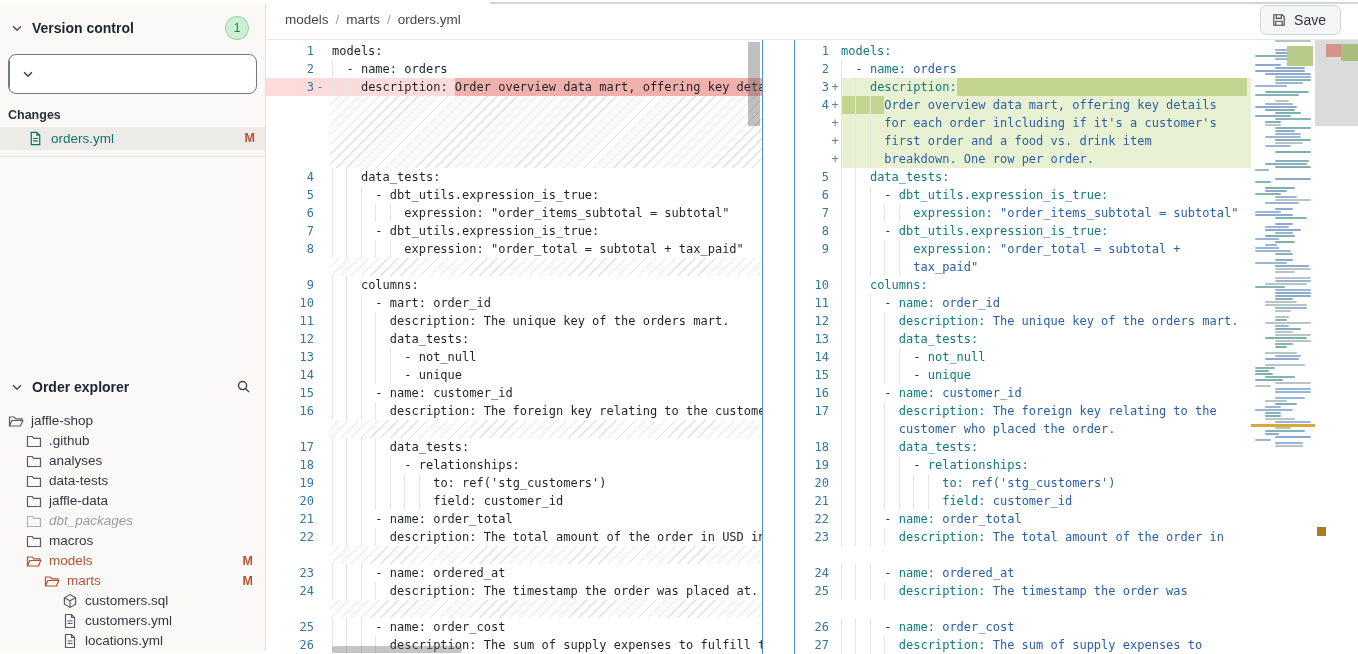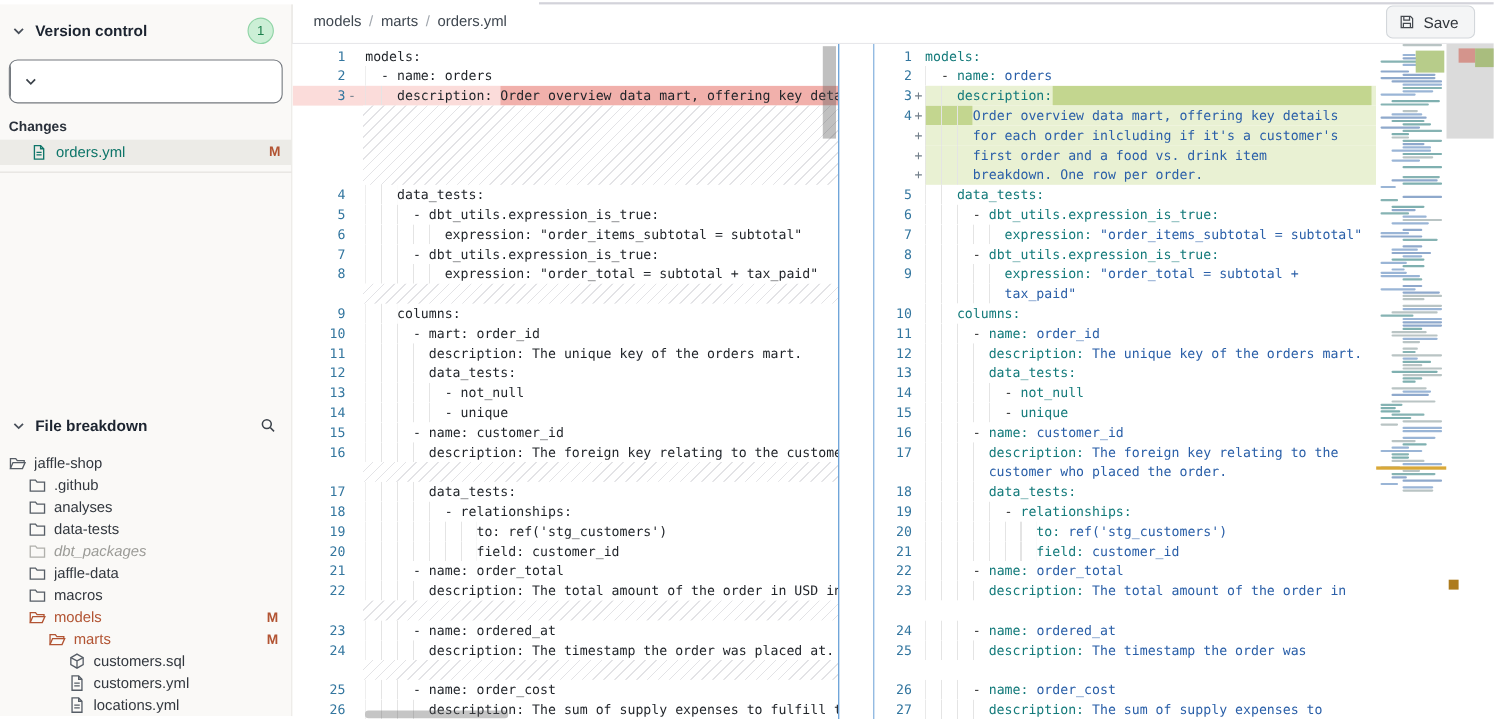--- a/index.html
+++ b/index.html
@@ -118,21 +118,21 @@
           </svg>
         <span class="fname">orders.yml</span>
         <span class="mbadge">M</span>
       </div>
     </section>
     <section class="fe">
       <div class="sec-header">
         <svg class="chev" viewBox="0 0 16 16" fill="none" stroke="currentColor" stroke-width="1.8">
             <path d="M3.5 6l4.5 4.5L12.5 6"></path>
           </svg>
-        <span class="title">File breakdown</span>
+        <span class="title">Order explorer</span>
         <svg class="search-ic" viewBox="0 0 16 16" fill="none" stroke="currentColor" stroke-width="1.5">
             <circle cx="7" cy="7" r="4.3"></circle>
             <path d="M10.3 10.3L14 14"></path>
           </svg>
       </div>
       <div id="tree">
           <div class="titem" style="padding-left: 8px;">
             <svg viewBox="0 0 16 16" class="tic" fill="none" stroke="currentColor" stroke-width="1.2">
               <path d="M1.5 13v-9h4.8l1.4 1.8h6.3v1.7"></path>
               <path d="M1.5 13l2.3-5.5h11l-2.4 5.5z"></path>
@@ -150,31 +150,31 @@
               <path d="M1.5 13.5v-10h4.8l1.4 1.8h6.8v8.2z"></path>
             </svg>
             <span class="tlabel">analyses</span>
           </div>
           <div class="titem" style="padding-left: 26px;">
             <svg viewBox="0 0 16 16" class="tic" fill="none" stroke="currentColor" stroke-width="1.2">
               <path d="M1.5 13.5v-10h4.8l1.4 1.8h6.8v8.2z"></path>
             </svg>
             <span class="tlabel">data-tests</span>
           </div>
+          <div class="titem" style="padding-left: 26px;">
+            <svg viewBox="0 0 16 16" class="tic" fill="none" stroke="currentColor" stroke-width="1.2">
+              <path d="M1.5 13.5v-10h4.8l1.4 1.8h6.8v8.2z"></path>
+            </svg>
+            <span class="tlabel">jaffle-data</span>
+          </div>
           <div class="titem muted" style="padding-left: 26px;">
             <svg viewBox="0 0 16 16" class="tic" fill="none" stroke="currentColor" stroke-width="1.2">
               <path d="M1.5 13.5v-10h4.8l1.4 1.8h6.8v8.2z"></path>
             </svg>
             <span class="tlabel">dbt_packages</span>
-          </div>
-          <div class="titem" style="padding-left: 26px;">
-            <svg viewBox="0 0 16 16" class="tic" fill="none" stroke="currentColor" stroke-width="1.2">
-              <path d="M1.5 13.5v-10h4.8l1.4 1.8h6.8v8.2z"></path>
-            </svg>
-            <span class="tlabel">jaffle-data</span>
           </div>
           <div class="titem" style="padding-left: 26px;">
             <svg viewBox="0 0 16 16" class="tic" fill="none" stroke="currentColor" stroke-width="1.2">
               <path d="M1.5 13.5v-10h4.8l1.4 1.8h6.8v8.2z"></path>
             </svg>
             <span class="tlabel">macros</span>
           </div>
           <div class="titem mod" style="padding-left: 26px;">
             <svg viewBox="0 0 16 16" class="tic" fill="none" stroke="currentColor" stroke-width="1.2">
               <path d="M1.5 13v-9h4.8l1.4 1.8h6.3v1.7"></path>

